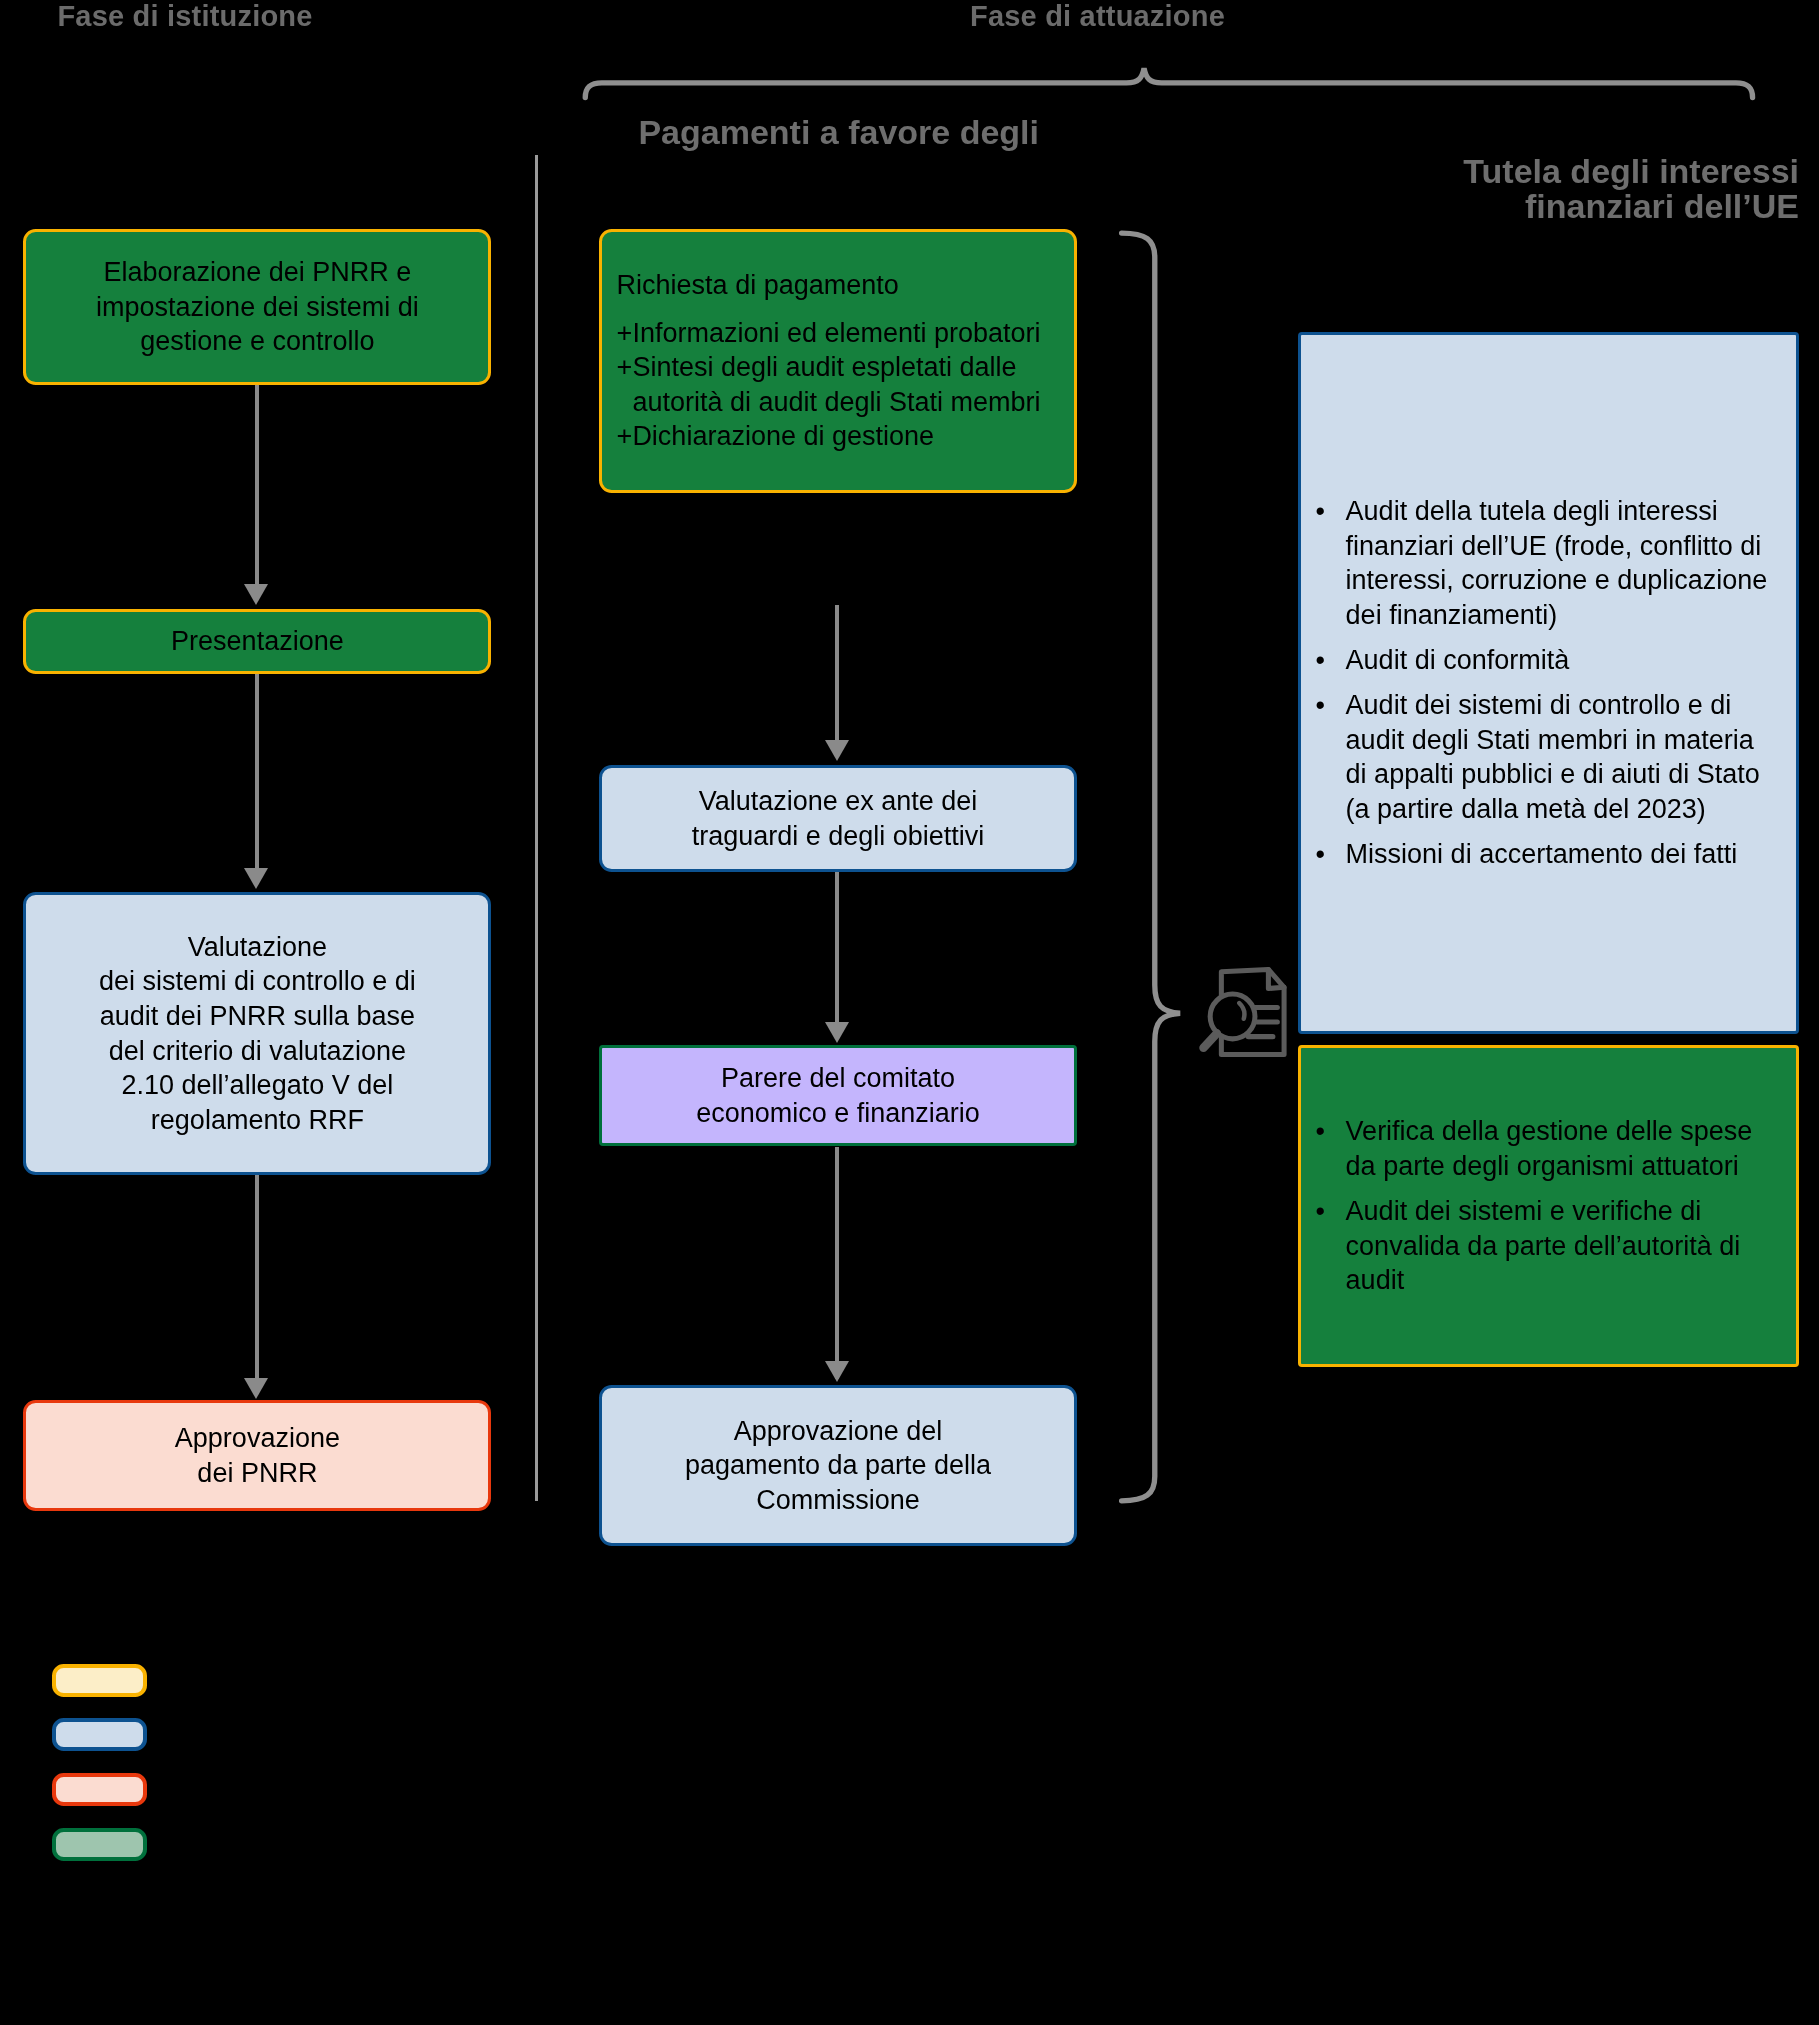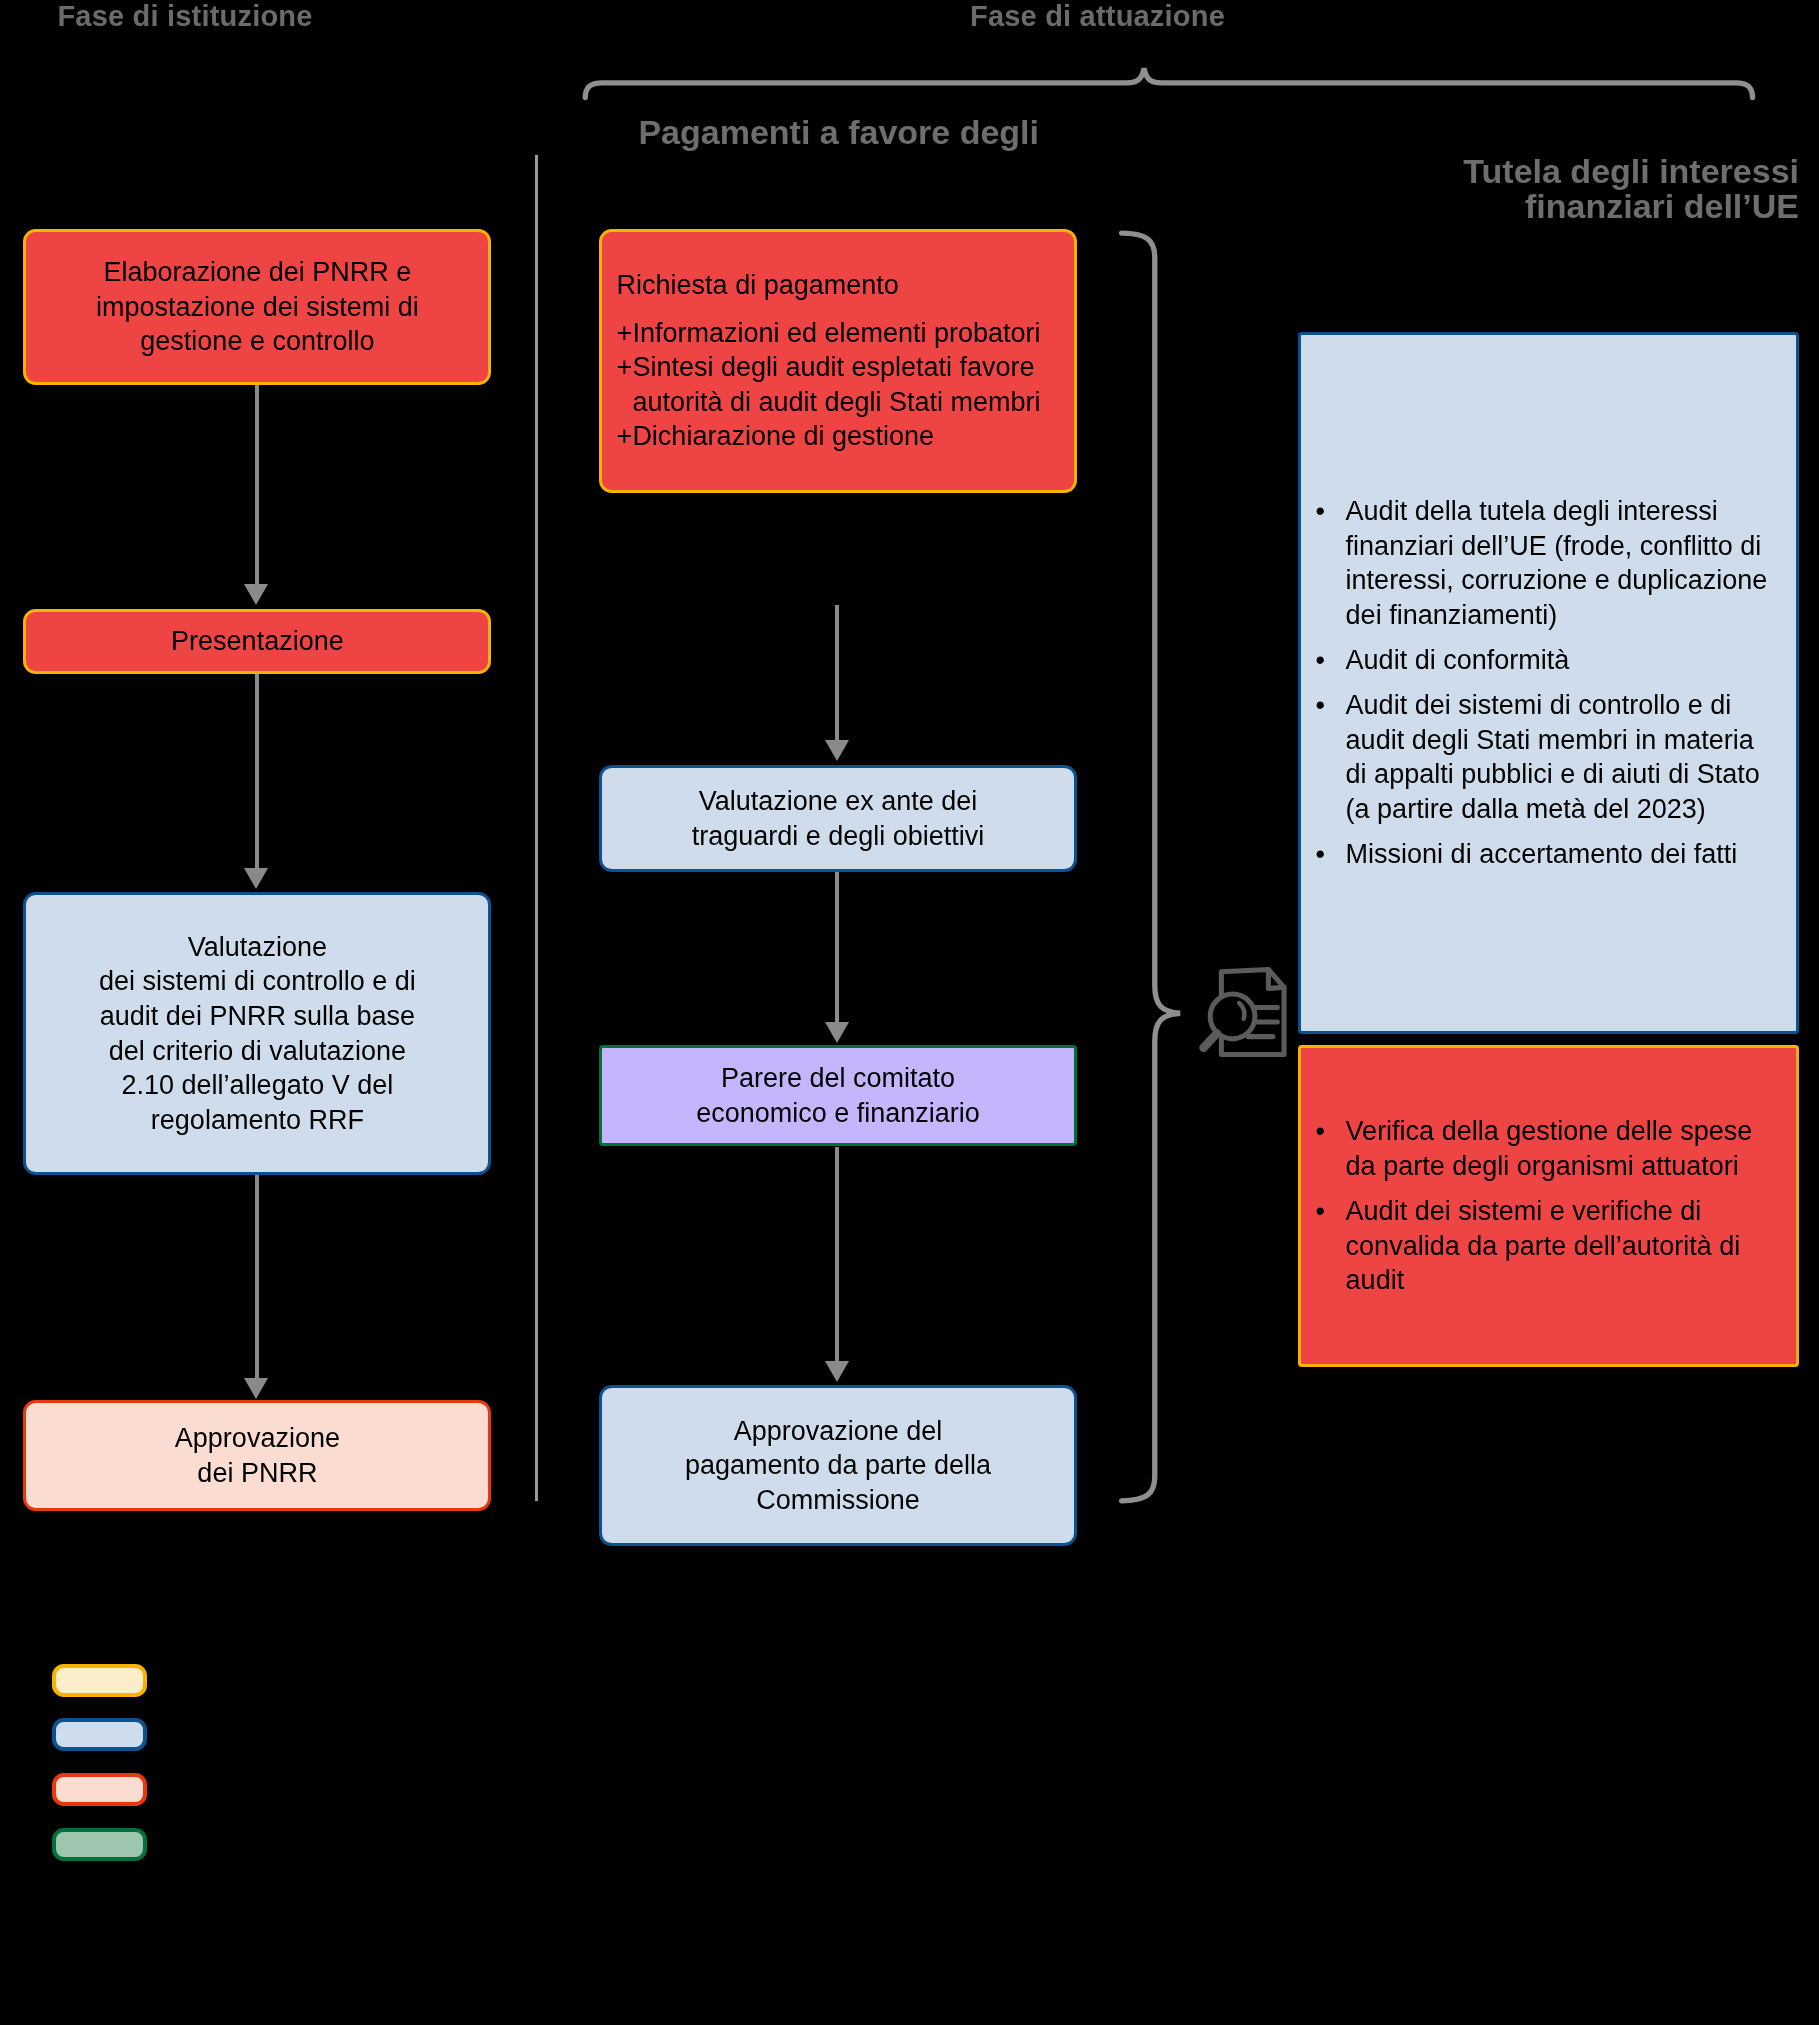--- a/index.html
+++ b/index.html
@@ -20,21 +20,21 @@
     text-align:right;line-height:1.2;
   }
 
   
   .box{
     position:absolute;box-sizing:border-box;border-radius:12.7px;
     display:flex;flex-direction:column;justify-content:center;
     font-size:27px;line-height:1.28;color:#000;padding:8.8px 12.7px;
   }
   .box .ln{display:block;}
-  .yellow{background:#ef4444;border:3.4px solid #F9B200;}
+  .yellow{background:#15803d;border:3.4px solid #F9B200;}
   .blue  {background:#CEDCEB;border:3.4px solid #0D5290;}
   .red   {background:#FBDCD1;border:3.4px solid #E8380D;}
   .green {background:#c4b5fd;border:3.4px solid #00703C;}
   .center{text-align:center;align-items:center;}
   .left  {text-align:left;align-items:flex-start;}
   .sq    {border-radius:3.9px;}
 
   
   .hdr{display:block;margin-bottom:12.7px;}
   .plus-item{display:flex;align-items:flex-start;}
@@ -129,21 +129,21 @@
   </div>
 
   <div class="box yellow left" style="left:599px;top:229px;width:478px;height:264px;padding:16.6px 14.6px;">
     <span class="hdr">Richiesta di pagamento</span>
     <div class="plus-item">
       <span class="plus-sign">+</span>
       <span class="plus-txt">Informazioni ed elementi probatori</span>
     </div>
     <div class="plus-item">
       <span class="plus-sign">+</span>
-      <span class="plus-txt">Sintesi degli audit espletati favore autorità di audit degli Stati membri</span>
+      <span class="plus-txt">Sintesi degli audit espletati dalle autorità di audit degli Stati membri</span>
     </div>
     <div class="plus-item">
       <span class="plus-sign">+</span>
       <span class="plus-txt">Dichiarazione di gestione</span>
     </div>
   </div>
 
   <div class="vline" style="left:835px;top:605px;height:151px;"></div>
   <div class="arrowhead" style="left:825px;top:740px;"></div>
 

